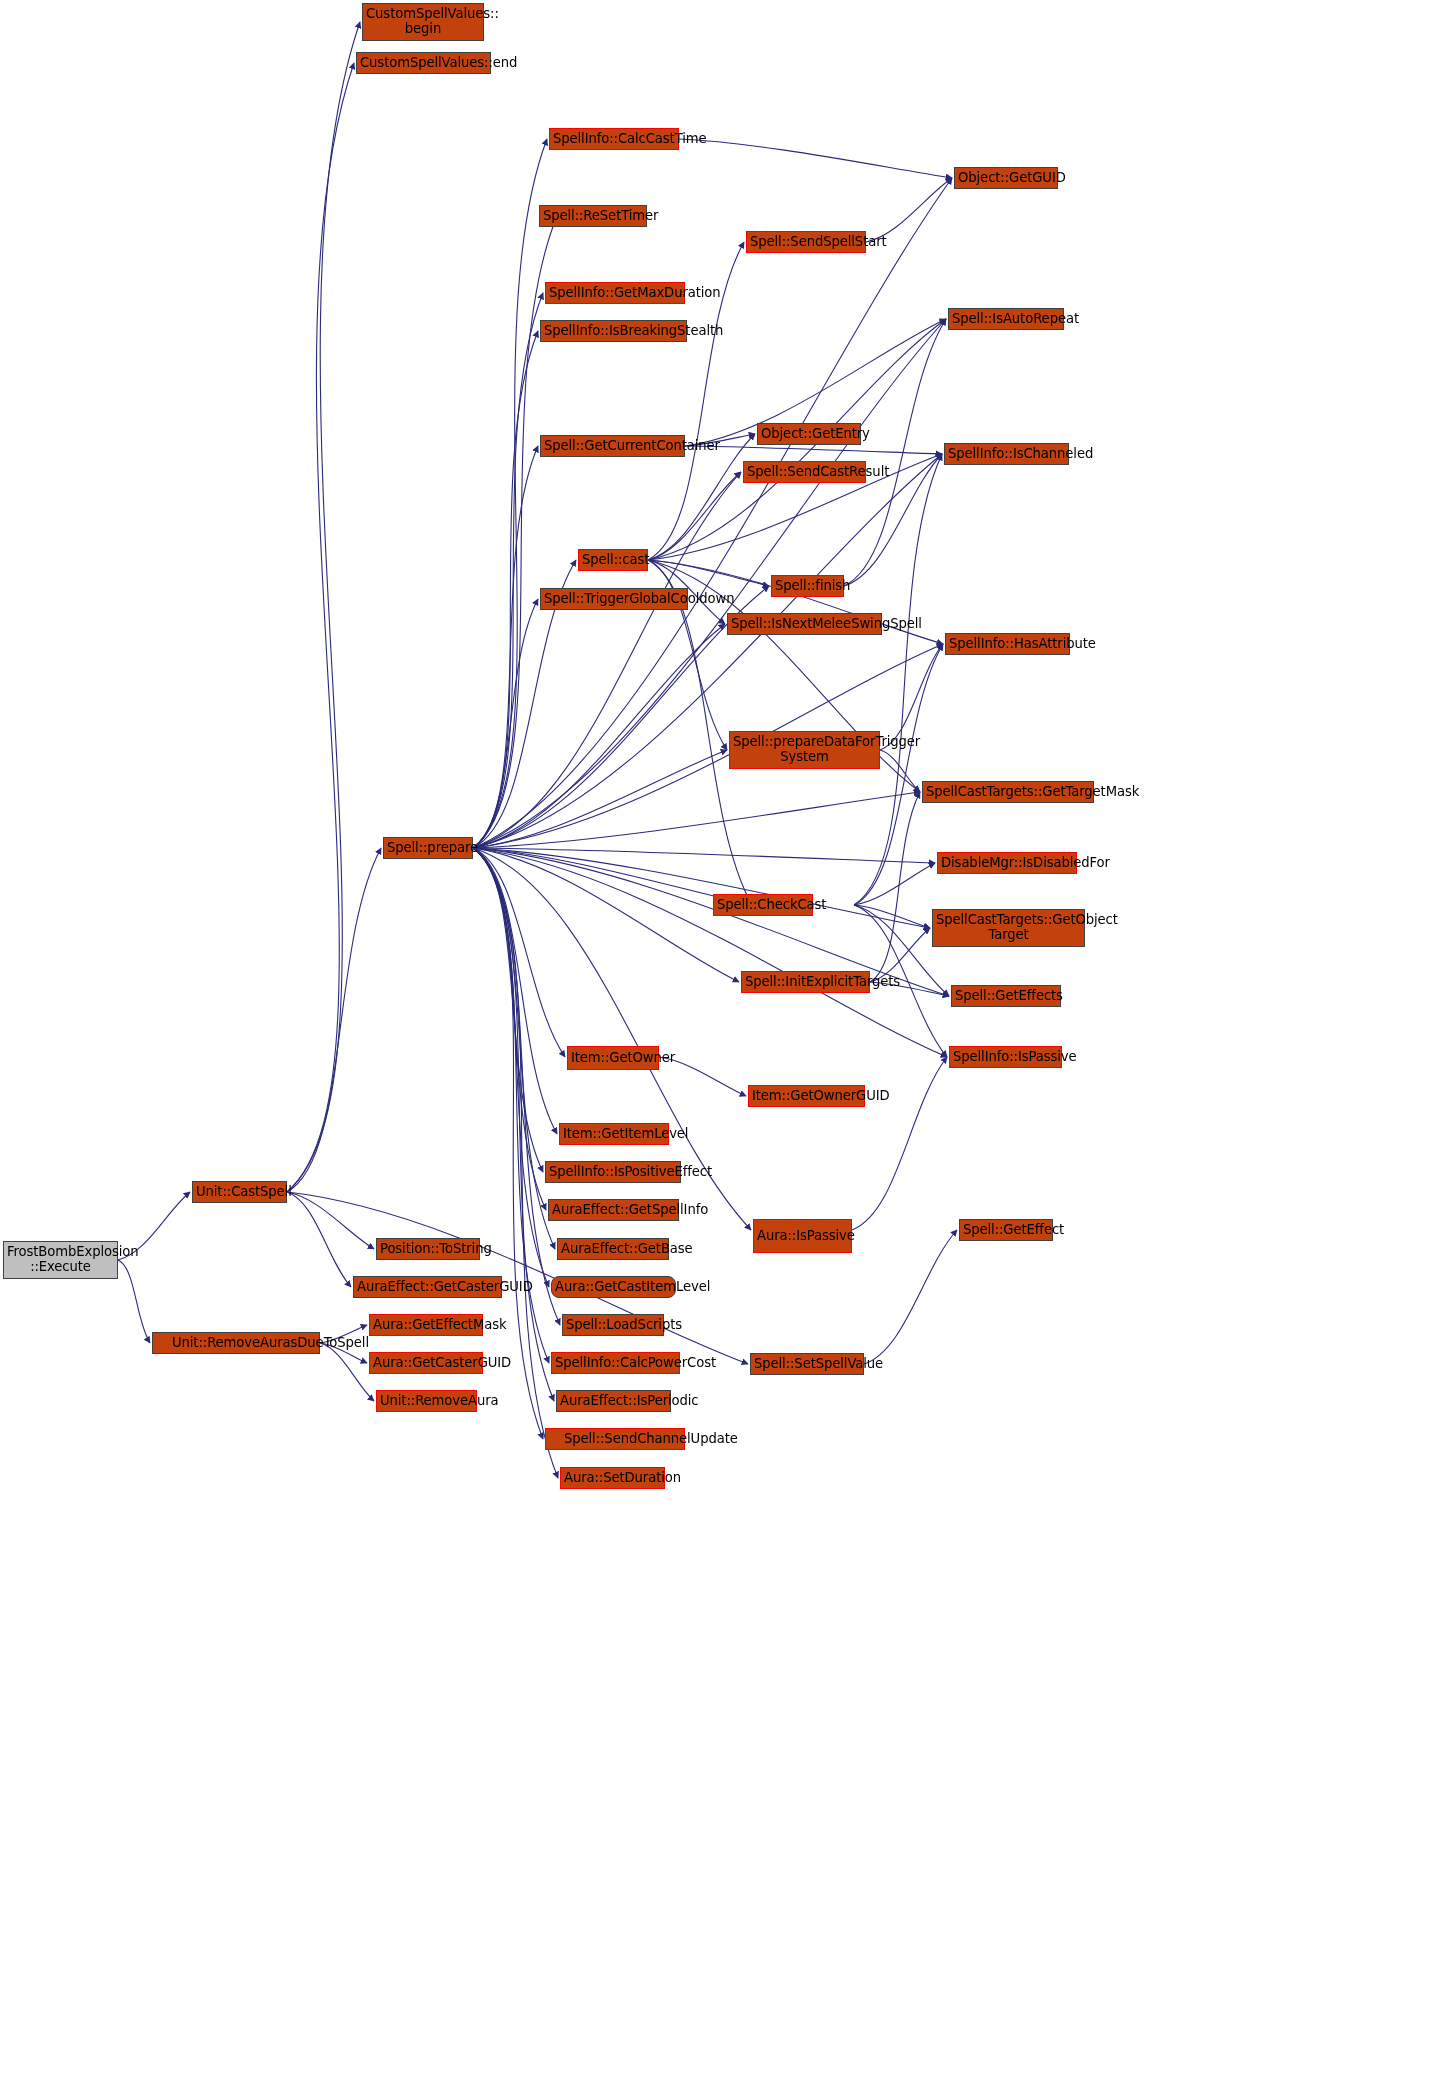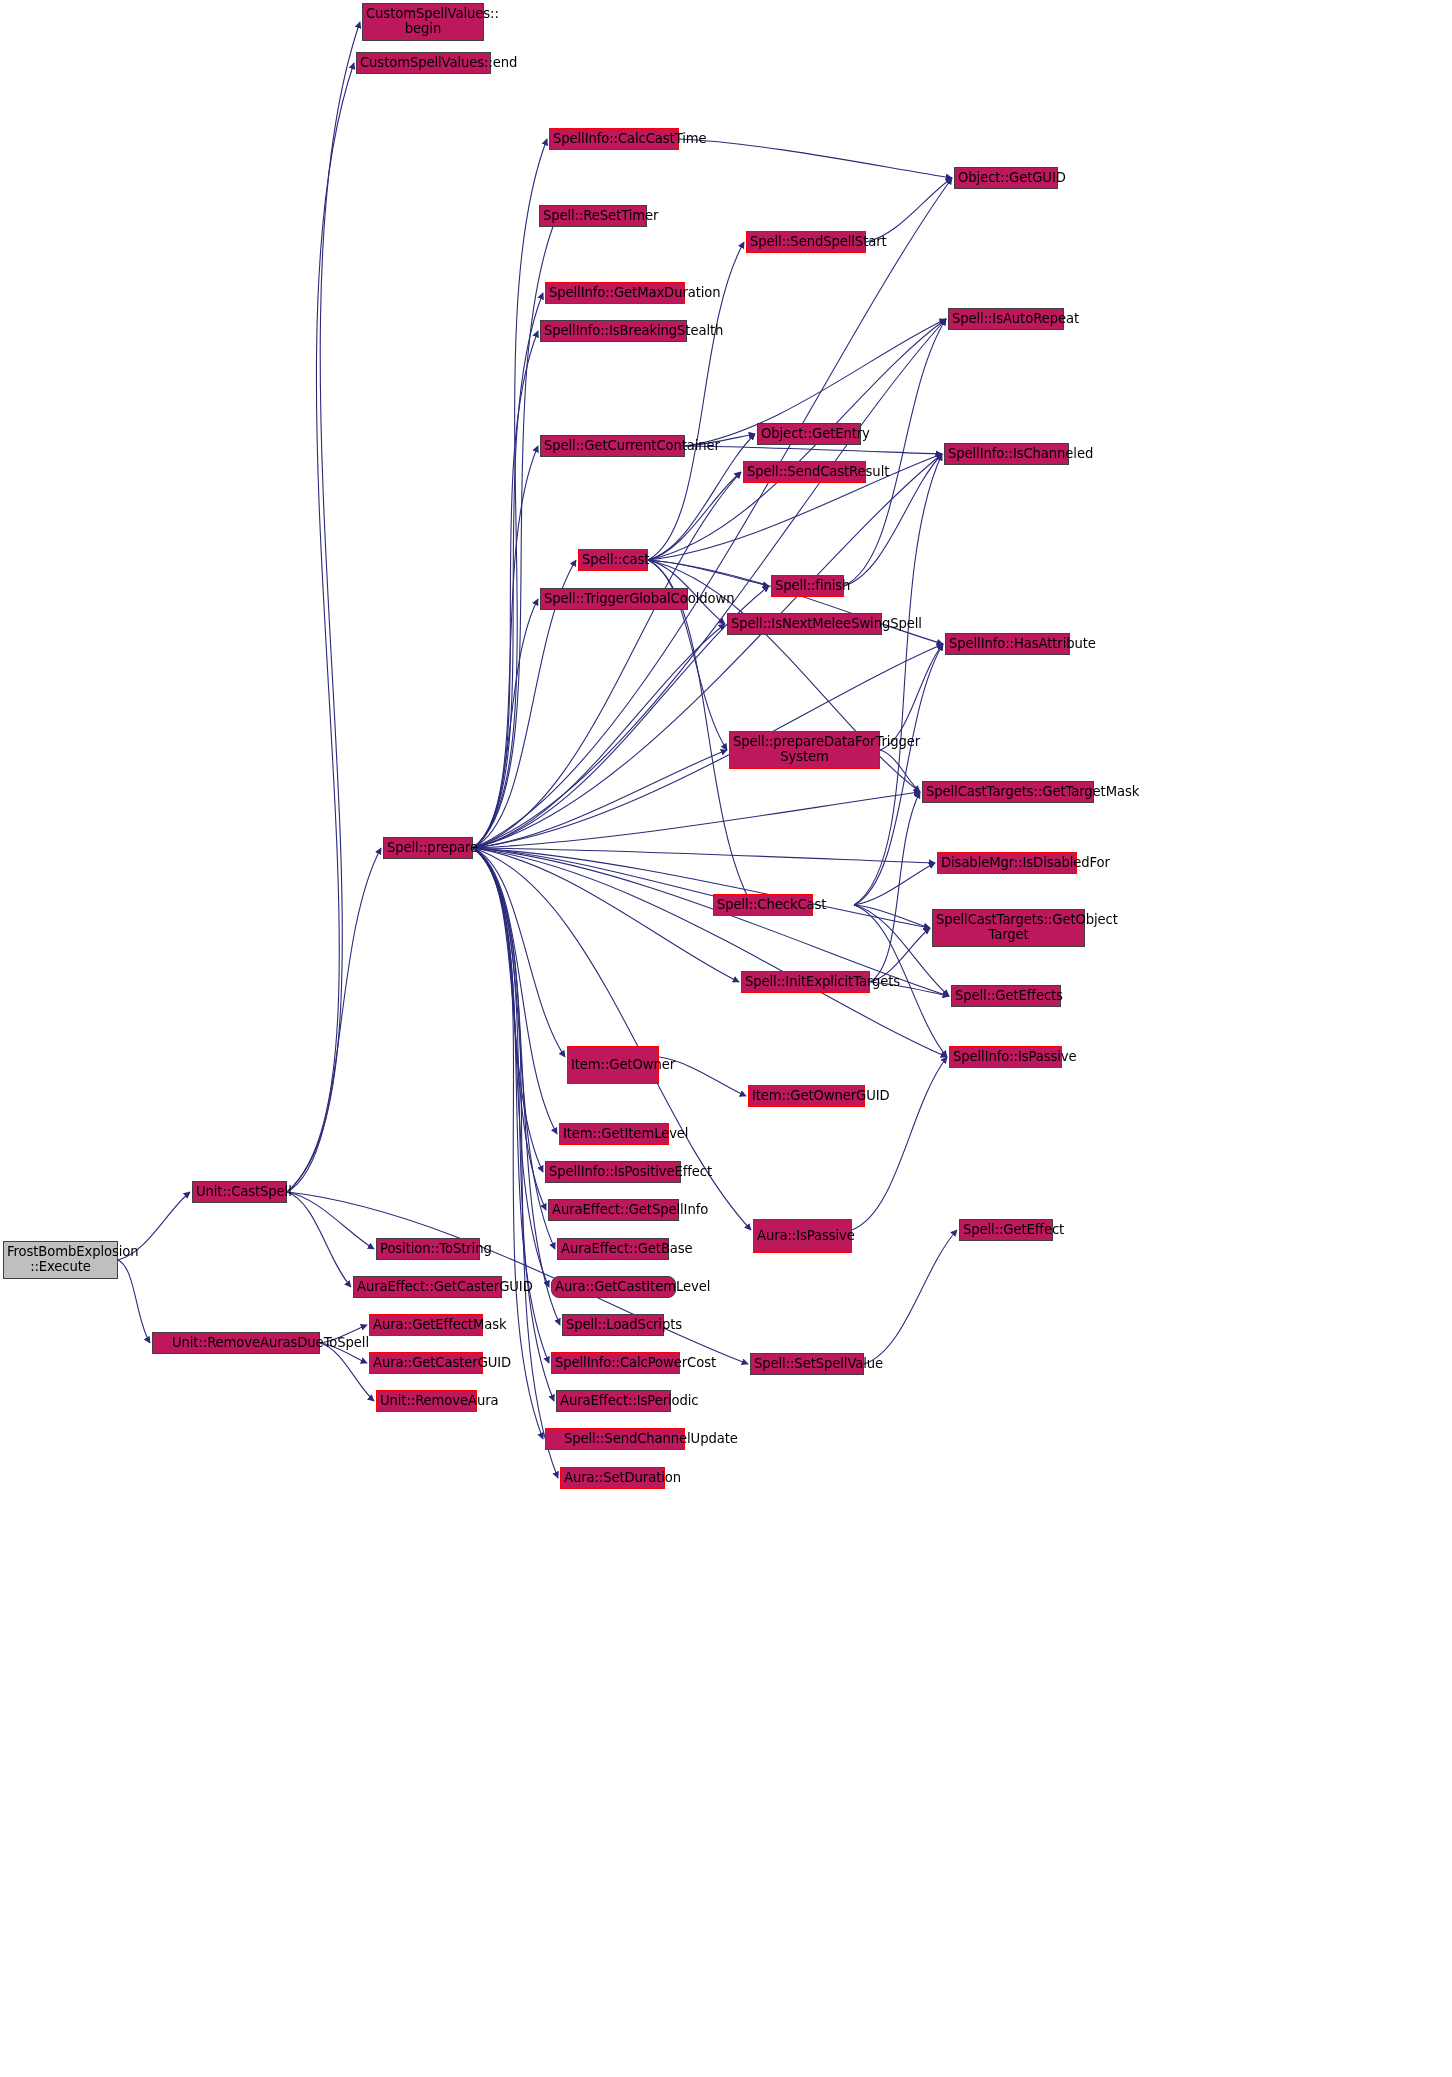--- a/index.html
+++ b/index.html
@@ -23,21 +23,21 @@
     height: 2077px;
     pointer-events: none;
   }
   .node {
     position: absolute;
     box-sizing: border-box;
     display: flex;
     align-items: center;
     justify-content: center;
     text-align: center;
-    background: #be185d;
+    background: #c2410c;
     border: 1px solid #404040;
     color: #000000;
     font-size: 13.2px;
     line-height: 1.12;
     letter-spacing: -0.1px;
     white-space: pre-line;
     padding: 0 3px;
     z-index: 5;
   }
   .node.red {
@@ -153,21 +153,21 @@
 begin</span></div>
     <div class="node" style="left: 356px; top: 52px; width: 135px; height: 22px;"><span class="node-label">CustomSpellValues::end</span></div>
     <div class="node" style="left: 383px; top: 837px; width: 90px; height: 22px;"><span class="node-label">Spell::prepare</span></div>
     <div class="node red" style="left: 549px; top: 128px; width: 130px; height: 22px;"><span class="node-label">SpellInfo::CalcCastTime</span></div>
     <div class="node" style="left: 539px; top: 205px; width: 108px; height: 22px;"><span class="node-label">Spell::ReSetTimer</span></div>
     <div class="node red" style="left: 545px; top: 282px; width: 140px; height: 22px;"><span class="node-label">SpellInfo::GetMaxDuration</span></div>
     <div class="node" style="left: 540px; top: 320px; width: 147px; height: 22px;"><span class="node-label">SpellInfo::IsBreakingStealth</span></div>
     <div class="node" style="left: 540px; top: 435px; width: 145px; height: 22px;"><span class="node-label">Spell::GetCurrentContainer</span></div>
     <div class="node red" style="left: 578px; top: 549px; width: 70px; height: 22px;"><span class="node-label">Spell::cast</span></div>
     <div class="node" style="left: 540px; top: 588px; width: 148px; height: 22px;"><span class="node-label">Spell::TriggerGlobalCooldown</span></div>
-    <div class="node red" style="left: 567px; top: 1046px; width: 92px; height: 38px;"><span class="node-label">Item::GetOwner</span></div>
+    <div class="node red" style="left: 567px; top: 1046px; width: 92px; height: 24px;"><span class="node-label">Item::GetOwner</span></div>
     <div class="node red" style="left: 559px; top: 1123px; width: 110px; height: 22px;"><span class="node-label">Item::GetItemLevel</span></div>
     <div class="node" style="left: 545px; top: 1161px; width: 136px; height: 22px;"><span class="node-label">SpellInfo::IsPositiveEffect</span></div>
     <div class="node" style="left: 548px; top: 1199px; width: 131px; height: 22px;"><span class="node-label">AuraEffect::GetSpellInfo</span></div>
     <div class="node" style="left: 557px; top: 1238px; width: 112px; height: 22px;"><span class="node-label">AuraEffect::GetBase</span></div>
     <div class="node" style="left: 551px; top: 1276px; width: 125px; height: 22px; border-radius: 8px;"><span class="node-label">Aura::GetCastItemLevel</span></div>
     <div class="node" style="left: 562px; top: 1314px; width: 102px; height: 22px;"><span class="node-label">Spell::LoadScripts</span></div>
     <div class="node red" style="left: 551px; top: 1352px; width: 129px; height: 22px;"><span class="node-label">SpellInfo::CalcPowerCost</span></div>
     <div class="node" style="left: 556px; top: 1390px; width: 115px; height: 22px;"><span class="node-label">AuraEffect::IsPeriodic</span></div>
     <div class="node red" style="left: 545px; top: 1428px; width: 140px; height: 22px; padding-left: 18px;"><span class="node-label">Spell::SendChannelUpdate</span></div>
     <div class="node red" style="left: 560px; top: 1467px; width: 105px; height: 22px;"><span class="node-label">Aura::SetDuration</span></div>

